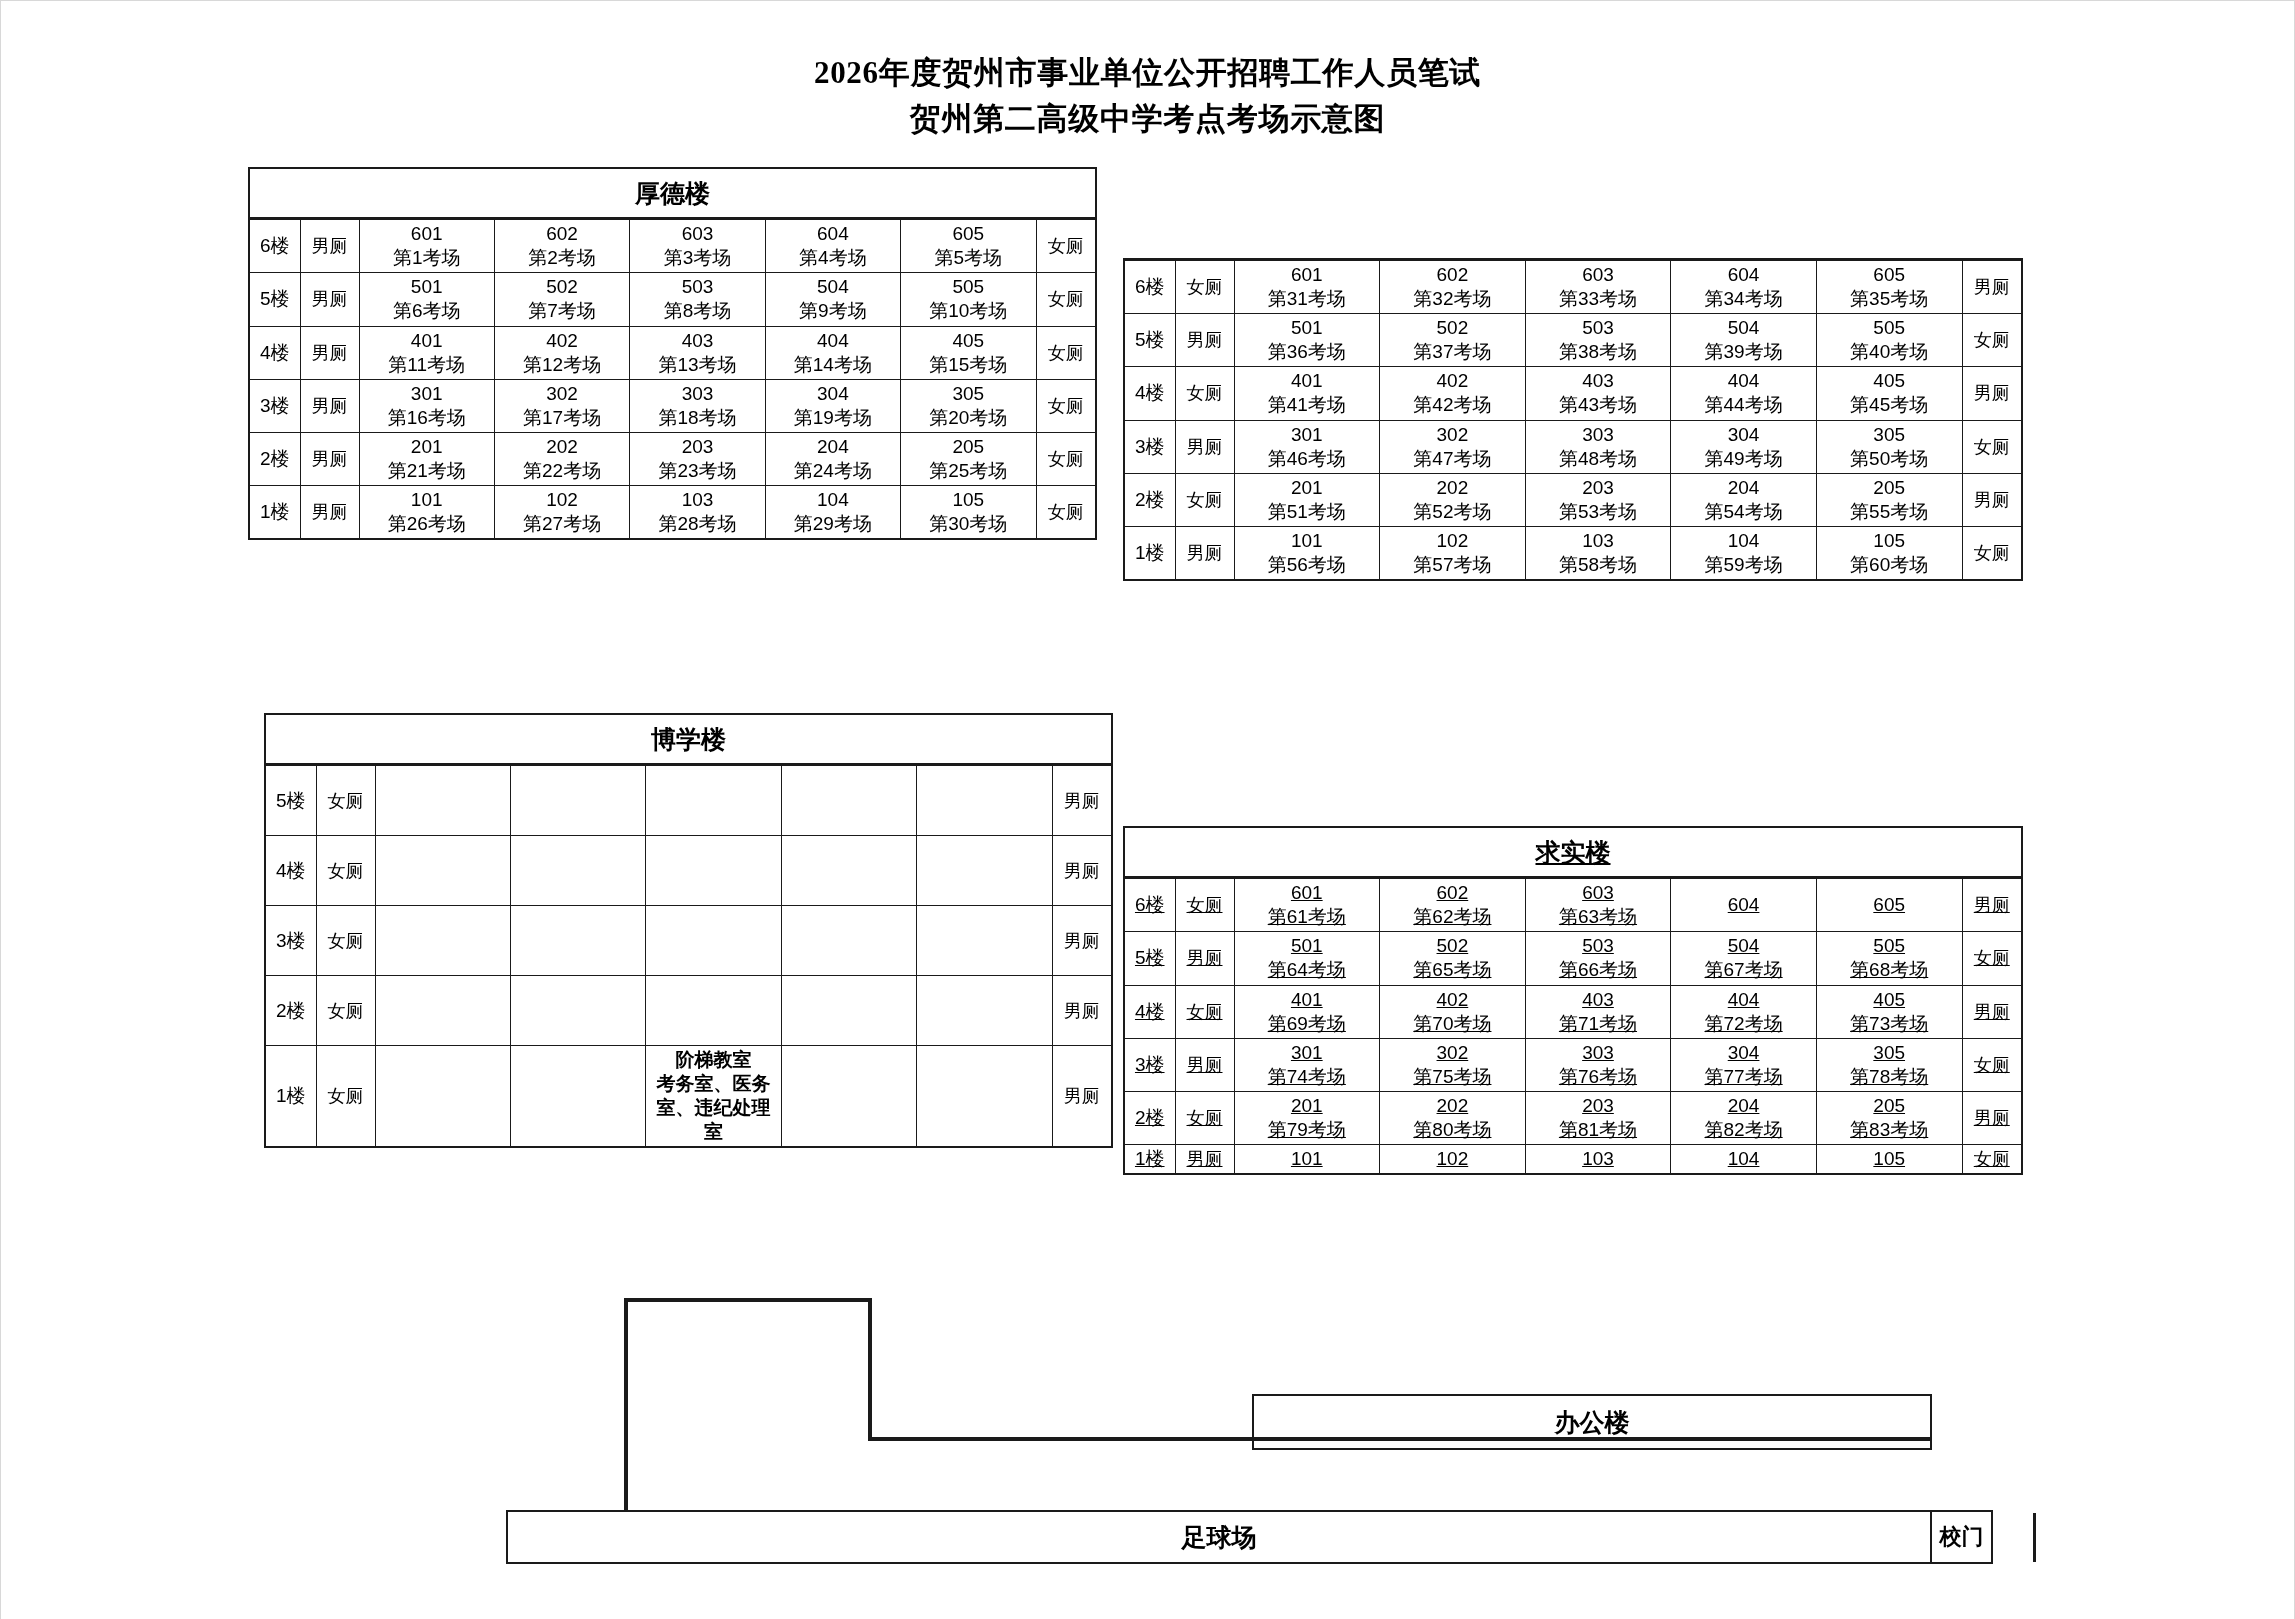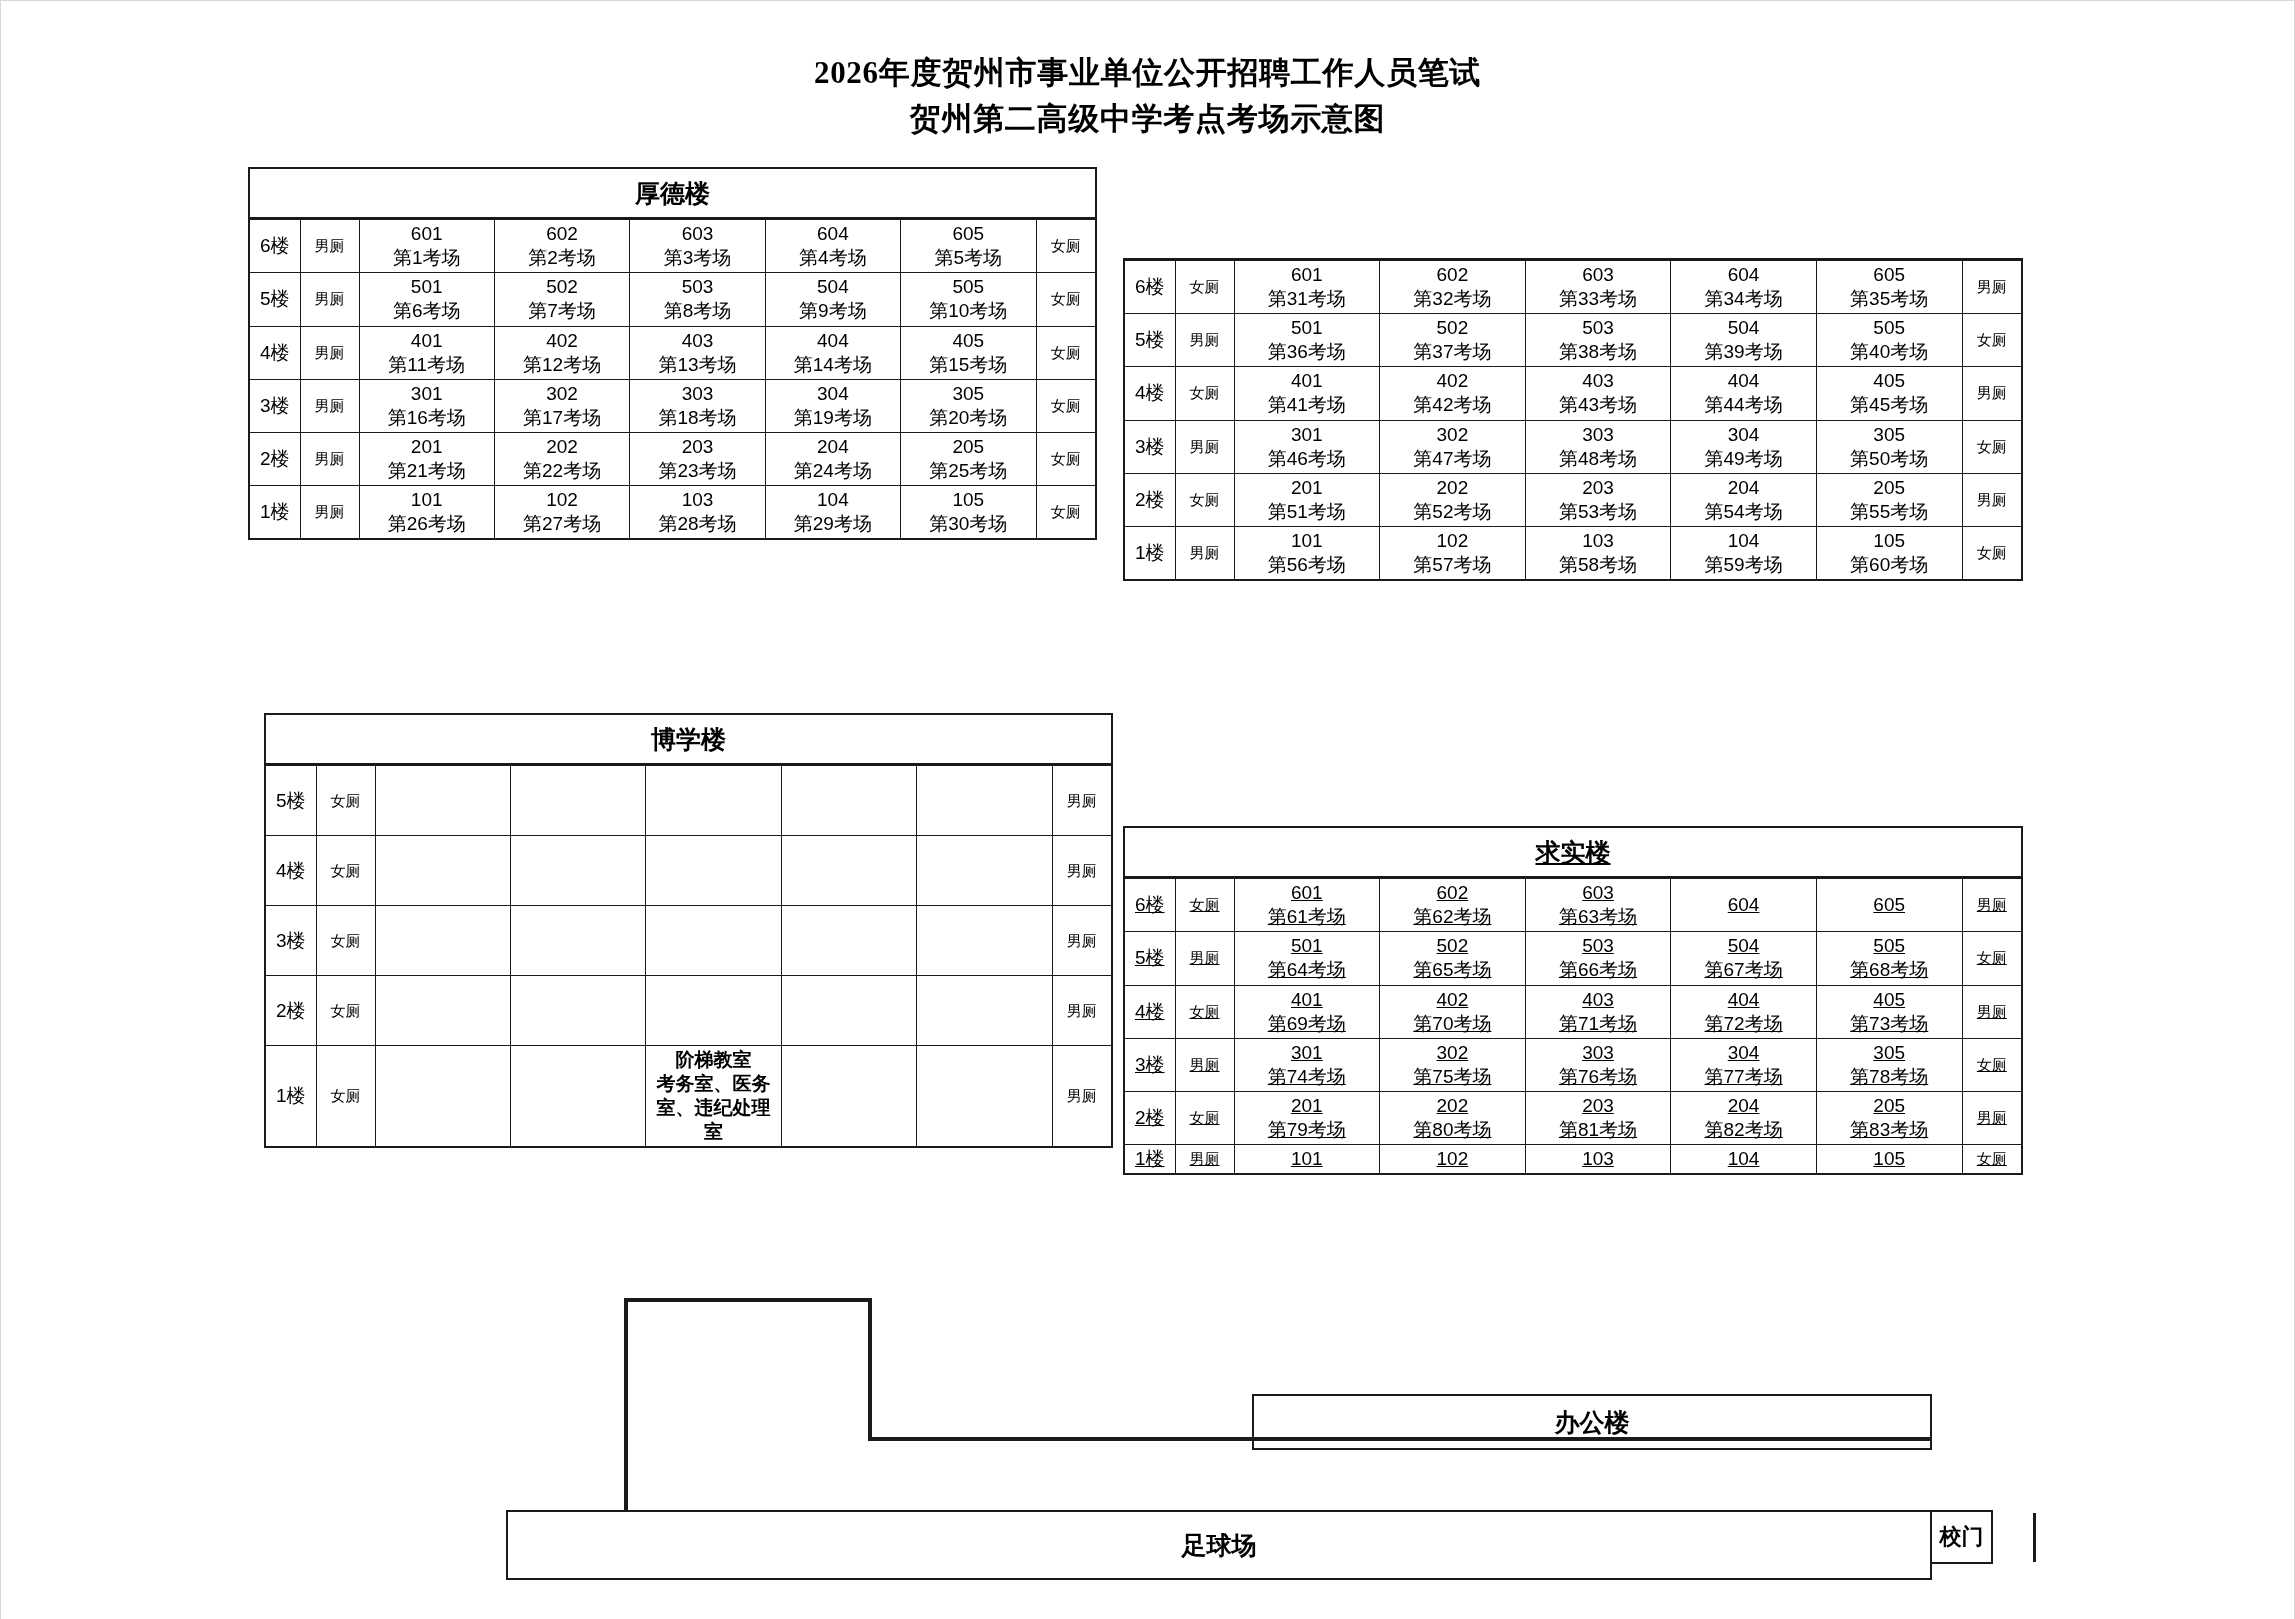--- a/index.html
+++ b/index.html
@@ -71,21 +71,21 @@
   }
   table.grid td.noleft { border-left: none; }
   table.grid td.noright { border-right: none; }
   table.grid tr:last-child td { border-bottom: none; }
   table.grid td.floor {
     width: 50px;
     font-size: 19px;
   }
   table.grid td.wc {
     width: 59px;
-    font-size: 15px;
+    font-size: 18px;
   }
   table.grid td.room {
     font-size: 19px;
   }
   .r1 { display: block; }
   .r2 { display: block; }
 
   
   #houde {
     left: 248px;
@@ -133,21 +133,21 @@
     background: #fff;
     margin-top: 48px;
   }
 
   
   #zuqiu {
     position: absolute;
     left: 506px;
     top: 1510px;
     width: 1426px;
-    height: 70px;
+    height: 54px;
     border: 2.1px solid #1a1a1a;
     box-sizing: border-box;
     display: flex;
     align-items: center;
     justify-content: center;
     font-size: 25px;
     font-weight: bold;
     background: #fff;
   }
   #xiaomen {

